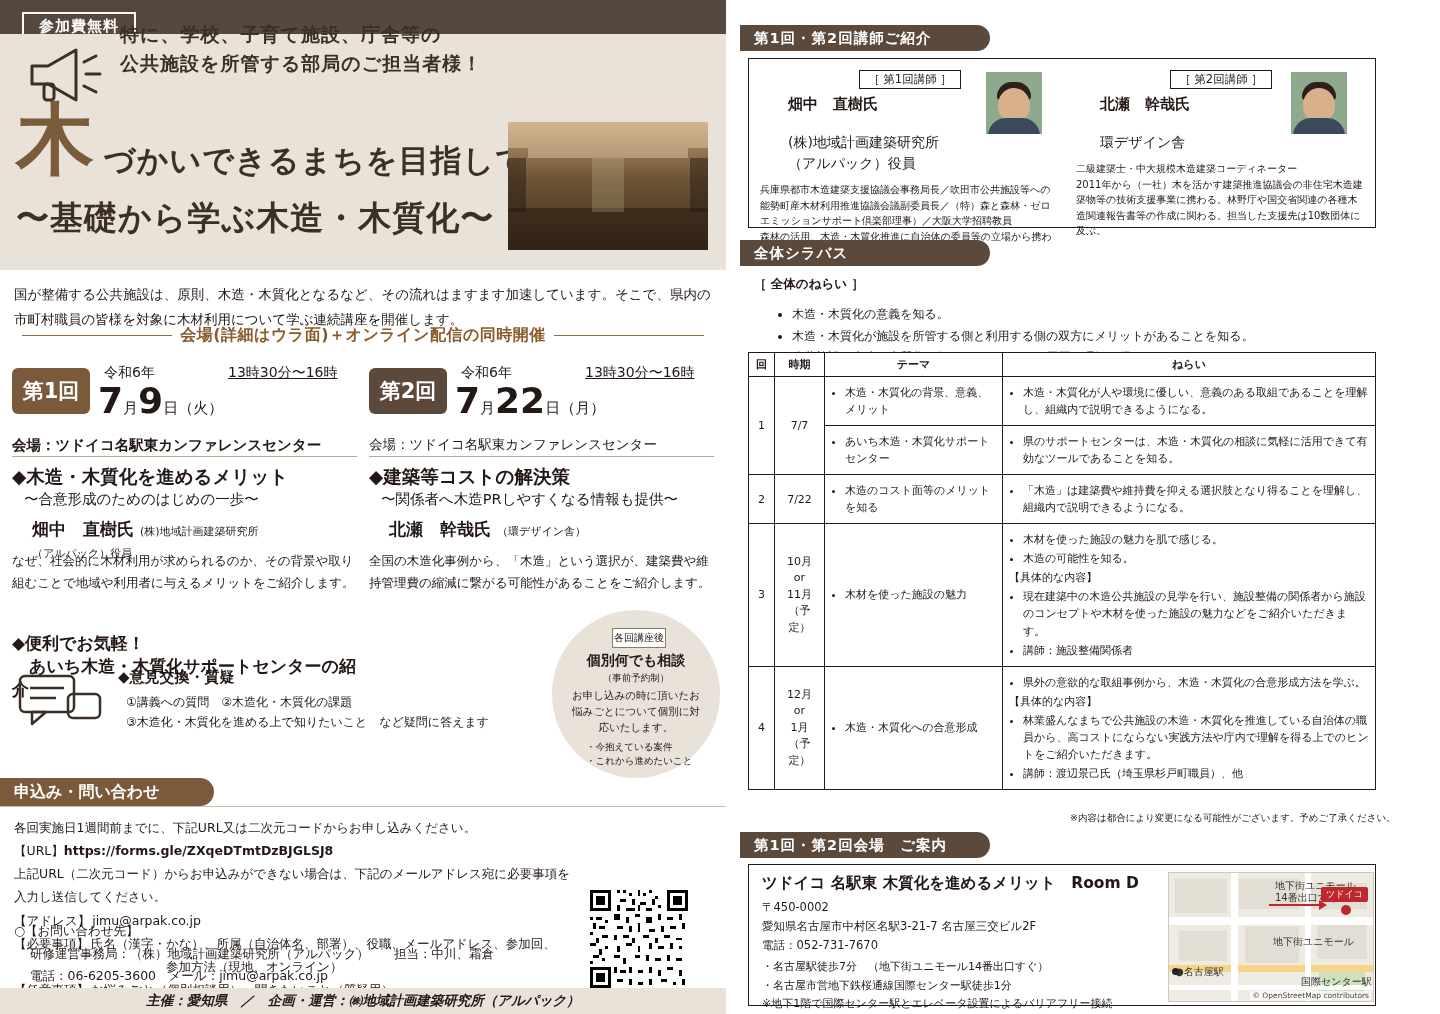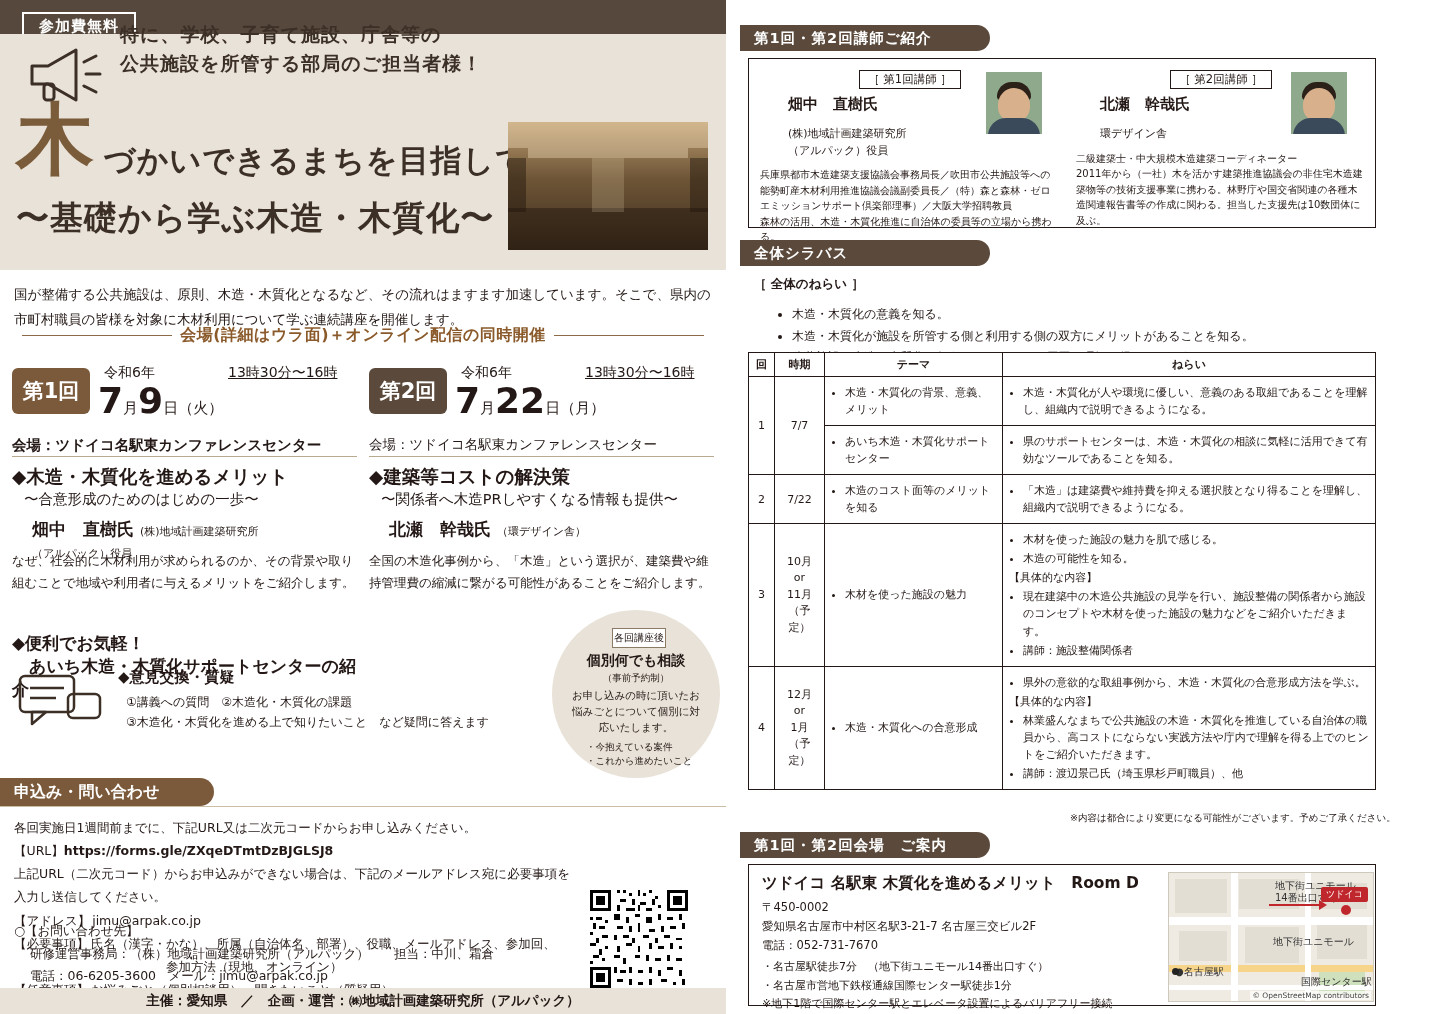--- a/index.html
+++ b/index.html
@@ -66,33 +66,33 @@
 
   .apply-band{position:absolute;left:0;top:778px;width:214px;height:28px;background:#7a5a3a;border-radius:0 14px 14px 0;color:#fff;font-size:16px;font-weight:bold;display:flex;align-items:center;padding-left:14px;box-sizing:border-box;}
   .apply-rule{position:absolute;left:0;top:806px;width:726px;height:1px;background:#cbbca5;}
   .apply-body{position:absolute;left:14px;top:816px;width:560px;font-size:12.5px;line-height:1.85;}
   .apply-body .url{font-weight:bold;}
   .apply-list{margin:0;padding:0;list-style:none;}
   .apply-list li{display:flex;gap:2px;}
   .apply-list .k{white-space:nowrap;}
   .contact-box{position:absolute;left:14px;top:920px;width:560px;font-size:12.5px;line-height:1.8;}
   .qr{position:absolute;left:590px;top:890px;width:98px;height:98px;background:#ffffff;}
-  .footer{position:absolute;left:0;top:988px;width:726px;height:26px;background:#e9e2d8;display:flex;align-items:center;justify-content:center;font-size:13.5px;font-weight:bold;}
+  .footer{position:absolute;left:0;top:988px;width:726px;height:26px;background:#e9e2d8;display:flex;align-items:center;justify-content:center;font-size:13.5px;font-weight:bold;font-style:italic;}
 
   
   .right{position:absolute;left:740px;top:0;width:700px;height:1014px;background:#ffffff;}
 
   .sec-head{position:absolute;height:26px;background:#5b4a3c;color:#fff;border-radius:0 13px 13px 0;font-size:14.5px;font-weight:bold;display:flex;align-items:center;padding-left:14px;box-sizing:border-box;letter-spacing:1px;}
 
   .box{position:absolute;border:1px solid #231815;box-sizing:border-box;}
 
   .lect-col{position:absolute;top:0;width:300px;}
   .lect-tag{display:inline-block;font-size:11.5px;border:1px solid #231815;padding:1px 8px;}
   .lect-name{font-size:15px;font-weight:bold;margin-top:6px;}
-  .lect-org{font-size:11px;line-height:1.5;margin-top:12px;}
+  .lect-org{font-size:14px;line-height:1.5;margin-top:18px;}
   .lect-bio{font-size:10px;line-height:1.55;margin-top:8px;}
   .photo{position:absolute;width:56px;height:62px;overflow:hidden;background:#8fa98c;}
   .photo .face{position:absolute;left:12px;top:16px;width:32px;height:34px;border-radius:50% 50% 45% 45%;background:#d9b08c;}
   .photo .hair{position:absolute;left:11px;top:10px;width:34px;height:18px;border-radius:17px 17px 4px 4px;background:#2b2119;}
   .photo .body{position:absolute;left:2px;top:46px;width:52px;height:20px;border-radius:18px 18px 0 0;background:#3b4a5a;}
 
   .aim-list{font-size:12px;line-height:1.8;}
   .aim-list li{margin:0;}
 
   table.syllabus{position:absolute;border-collapse:collapse;font-size:11px;}

